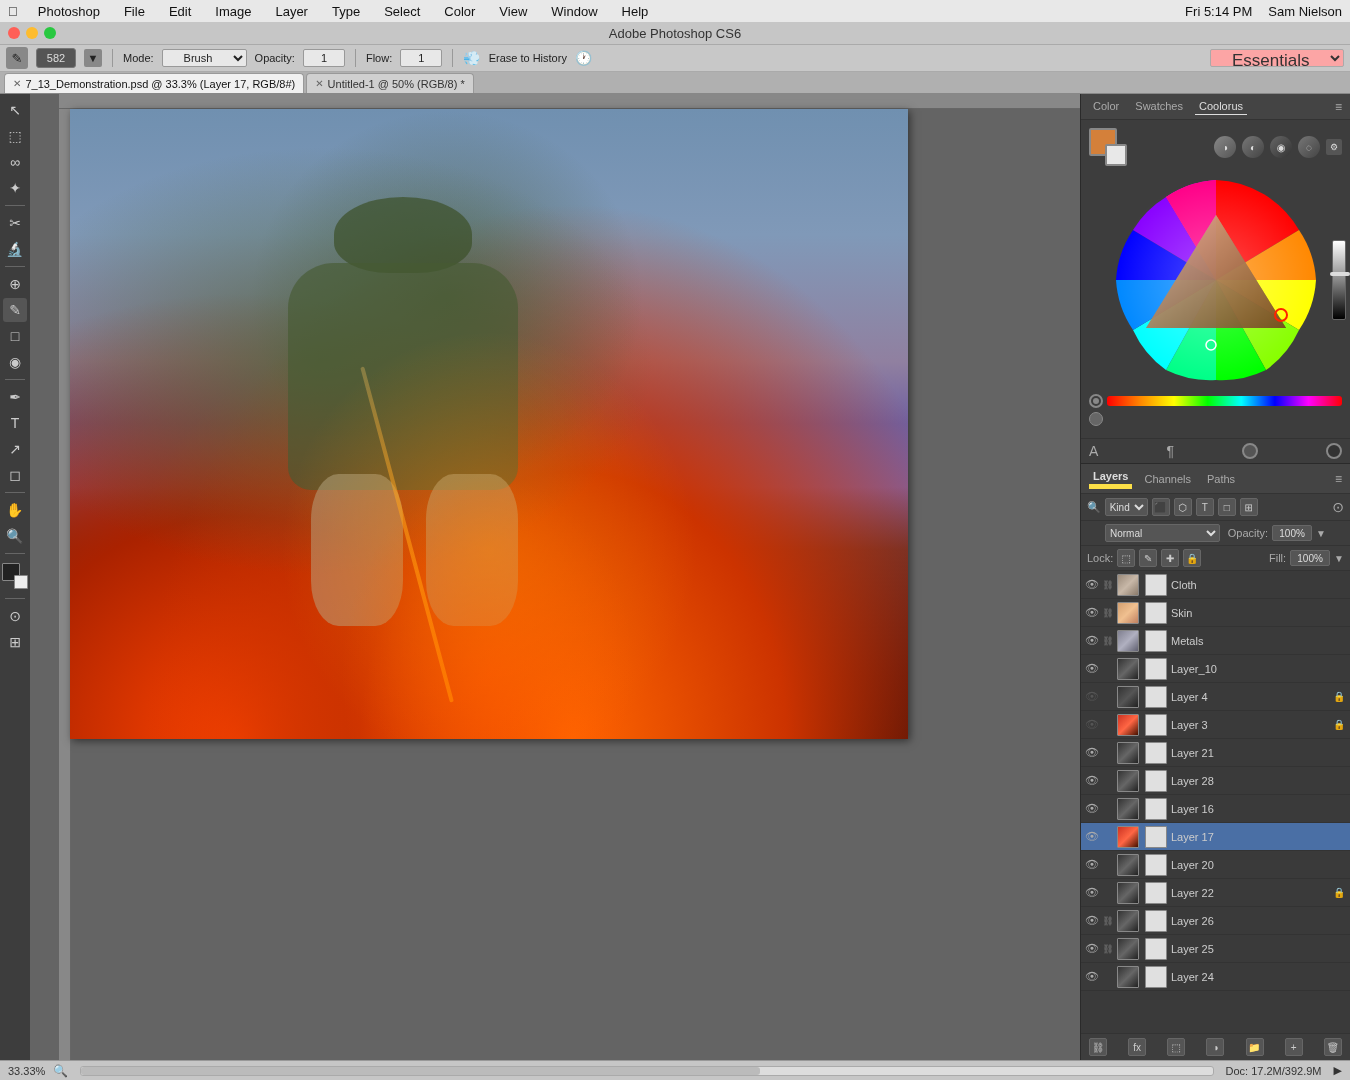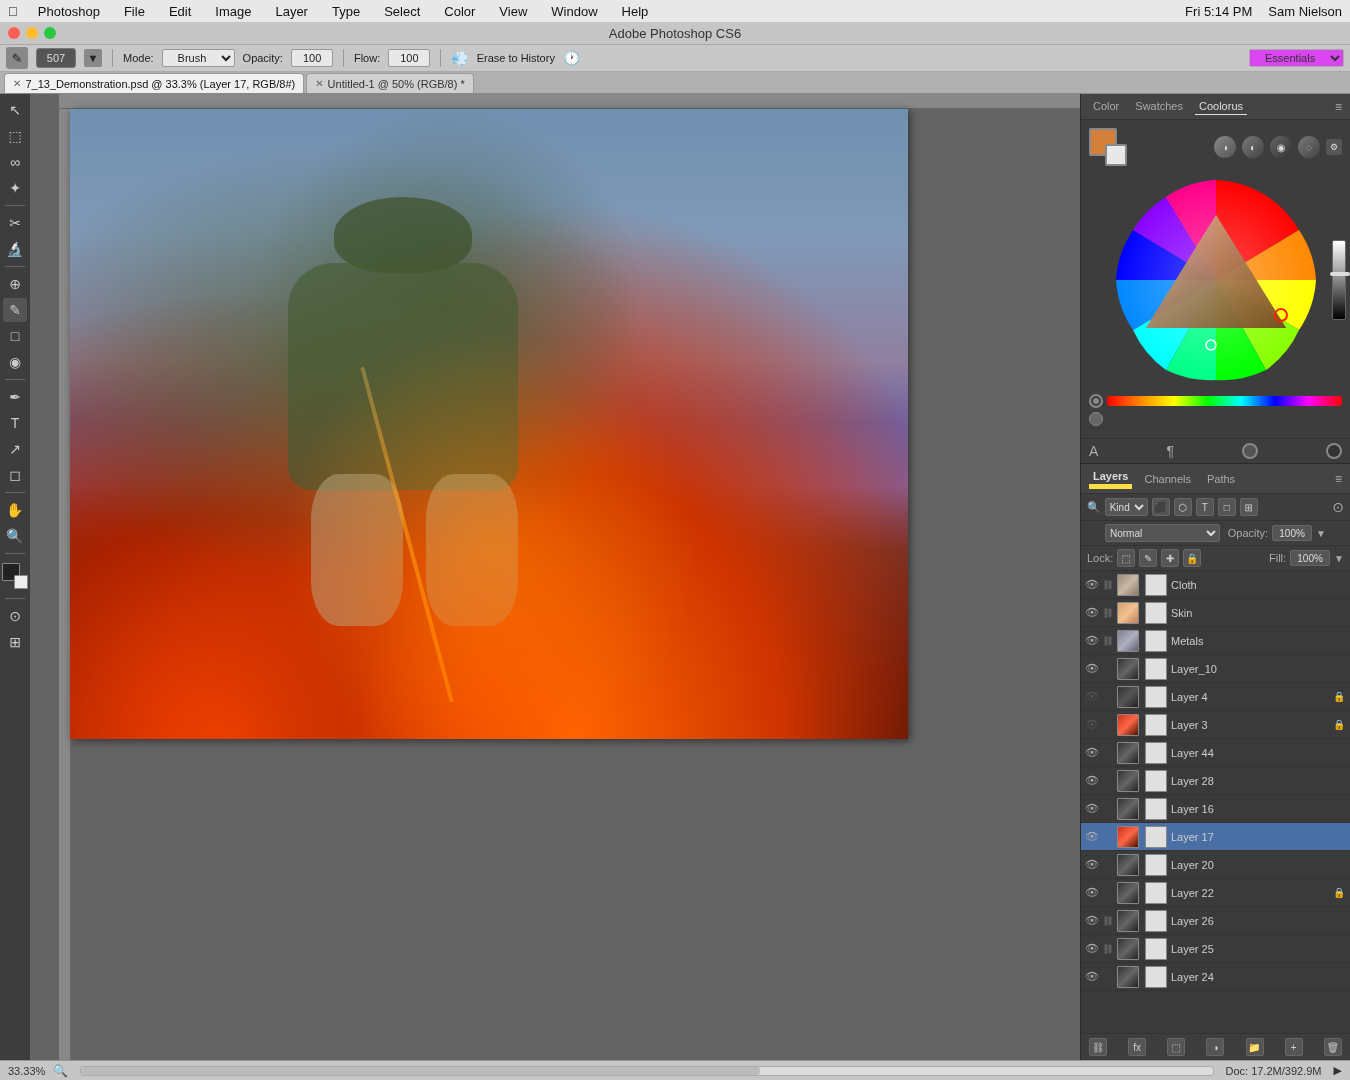--- a/index.html
+++ b/index.html
@@ -63,21 +63,21 @@
       border-top: 1px solid #aaa;
       border-bottom: 1px solid #aaa;
     }
     #options-bar select, #options-bar input {
       height: 18px;
       font-size: 11px;
       background: #e8e8e8;
       border: 1px solid #999;
       border-radius: 2px;
       color: #222;
-      padding: 0 11px;
+      padding: 0 17px;
     }
     .options-sep { width: 1px; height: 18px; background: #999; margin: 0 2px; }
 
     
     #tab-bar {
       background: #b0b0b0;
       height: 22px;
       display: flex;
       align-items: flex-end;
       padding: 0 4px;
@@ -419,38 +419,38 @@
   <div class="traffic-lights">
     <div class="traffic-light tl-red"></div>
     <div class="traffic-light tl-yellow"></div>
     <div class="traffic-light tl-green"></div>
   </div>
   <span>Adobe Photoshop CS6</span>
 </div>
 
 <div id="options-bar">
   <div style="width:22px;height:22px;background:#888;border-radius:3px;display:flex;align-items:center;justify-content:center;font-size:13px;">✎</div>
-  <div style="width:40px;height:20px;background:#555;border:1px solid #777;border-radius:3px;display:flex;align-items:center;justify-content:center;color:#ddd;font-size:11px;">507</div>
+  <div style="width:40px;height:20px;background:#555;border:1px solid #777;border-radius:3px;display:flex;align-items:center;justify-content:center;color:#ddd;font-size:11px;">582</div>
   <div style="width:18px;height:18px;background:#888;border-radius:2px;font-size:11px;display:flex;align-items:center;justify-content:center;">▼</div>
   <span class="options-sep"></span>
   <span>Mode:</span>
   <select>
     <option>Brush</option>
   </select>
   <span>Opacity:</span>
   <input type="text" value="100%" style="width: 42px;">
   <span class="options-sep"></span>
   <span>Flow:</span>
   <input type="text" value="100%" style="width: 42px;">
   <span class="options-sep"></span>
   <span style="font-size:14px;color:#555;">💨</span>
   <span>Erase to History</span>
   <span style="font-size:14px;color:#555;">🕐</span>
   <span style="flex:1;"></span>
-  <select style="background:#d946ef;border:1px solid #aaa;color:#333;font-size:11px;height:18px;">
+  <select style="background:#fca5a5;border:1px solid #aaa;color:#333;font-size:17px;height:18px;">
     <option>Essentials</option>
   </select>
 </div>
 
 <div id="tab-bar">
   <div class="tab active">
     <span class="close-x">✕</span>
     <span>7_13_Demonstration.psd @ 33.3% (Layer 17, RGB/8#)</span>
   </div>
   <div class="tab">
@@ -725,21 +725,21 @@
           <div class="layer-thumb" style="background:#e0e0e0;margin-left:2px;"></div>
           <span class="layer-name">Layer 3</span>
           <span class="layer-lock-icon">🔒</span>
         </div>
 
         <div class="layer-item">
           <div class="layer-eye">👁</div>
           <div class="layer-chain" style="visibility:hidden;"></div>
           <div class="layer-thumb" style="background:linear-gradient(135deg,#333,#666,#222);"></div>
           <div class="layer-thumb" style="background:#e0e0e0;margin-left:2px;"></div>
-          <span class="layer-name">Layer 44</span>
+          <span class="layer-name">Layer 21</span>
         </div>
 
         <div class="layer-item">
           <div class="layer-eye">👁</div>
           <div class="layer-chain" style="visibility:hidden;"></div>
           <div class="layer-thumb" style="background:linear-gradient(135deg,#333,#666,#222);"></div>
           <div class="layer-thumb" style="background:#e0e0e0;margin-left:2px;"></div>
           <span class="layer-name">Layer 28</span>
         </div>
 

